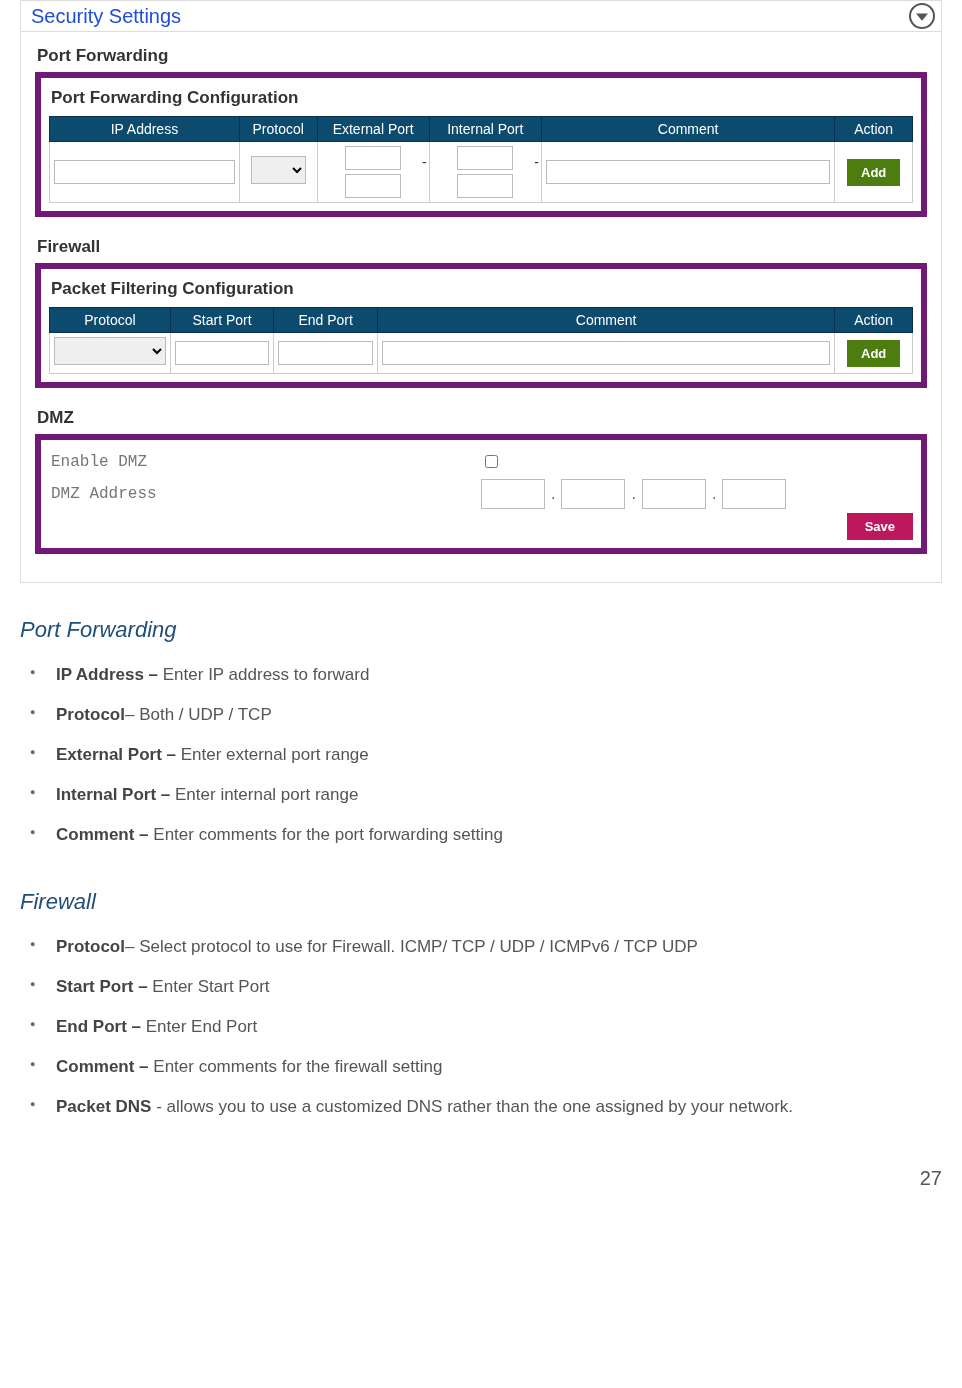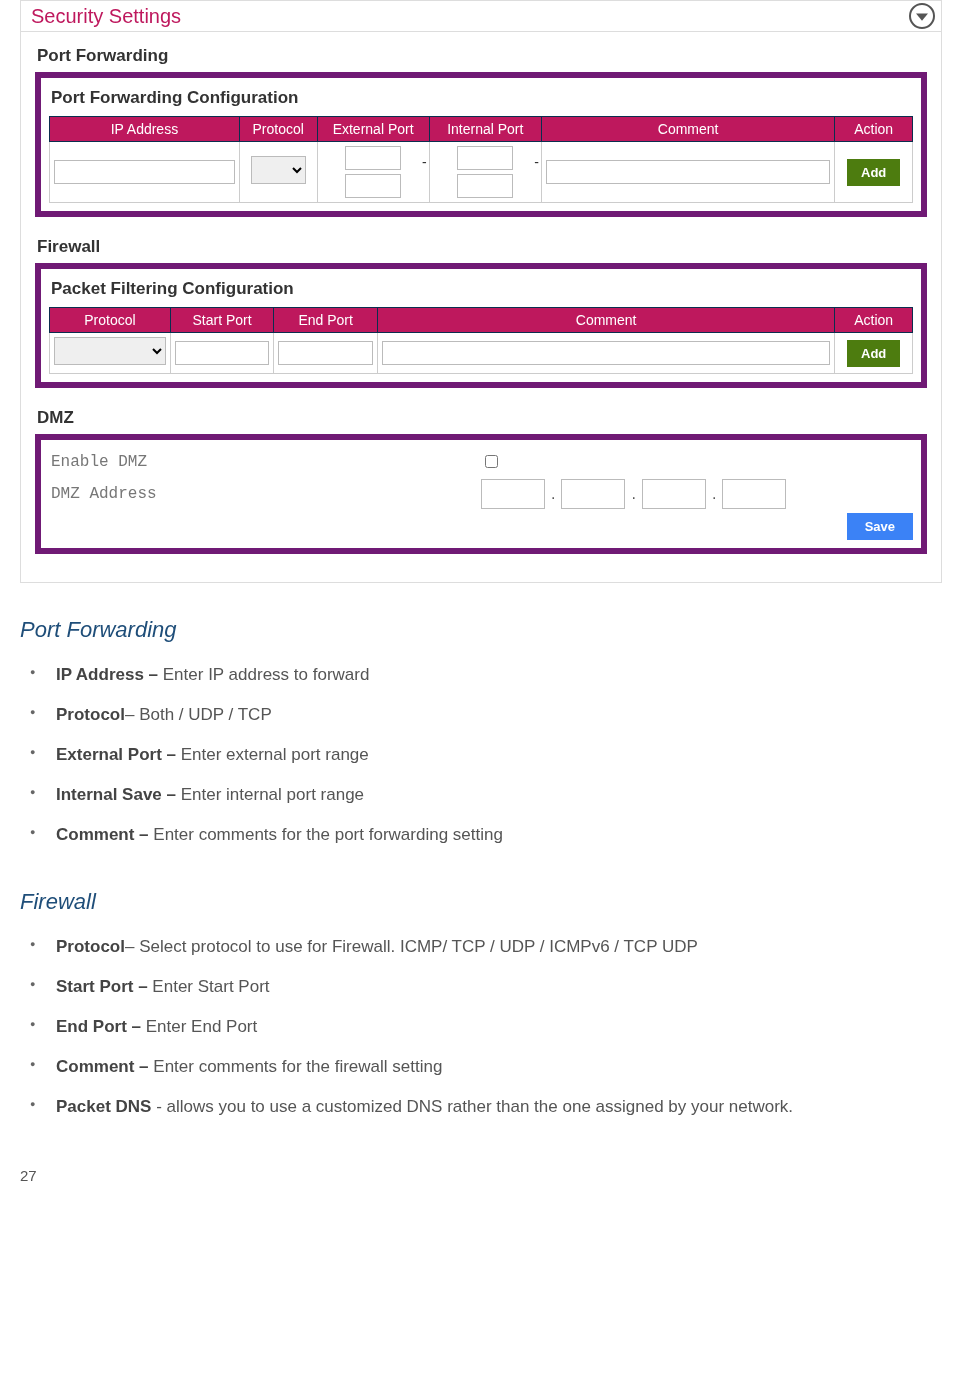--- a/index.html
+++ b/index.html
@@ -1,49 +1,49 @@
 <!DOCTYPE html>
 <html><head>
 <meta charset="utf-8">
 <style>
   html,body{margin:0;padding:0;background:#fff;font-family:Arial,Helvetica,sans-serif;color:#444;}
   .page{width:962px;margin:0 auto;padding:0 20px 40px 20px;box-sizing:border-box;}
   
   .shot{border:1px solid #ddd;margin:0;}
   .shot-header{display:flex;align-items:center;justify-content:space-between;padding:2px 6px 2px 10px;border-bottom:1px solid #ddd;}
-  .shot-title{color:#be185d;font-size:20px;}
+  .shot-title{color:#1d4ed8;font-size:20px;}
   .circle-btn{width:22px;height:22px;border:2px solid #555;border-radius:50%;display:flex;align-items:center;justify-content:center;}
   .circle-btn svg{width:12px;height:12px;fill:#555;}
   .shot-body{padding:8px 14px 14px 14px;}
   .sub-hdr{font-weight:bold;color:#333;font-size:17px;padding:6px 0 6px 2px;}
   .panel{border:6px solid #701a75;padding:8px;margin-bottom:14px;}
   .panel-title{font-weight:bold;color:#333;font-size:17px;padding:2px 0 8px 2px;}
   table.grid{width:100%;border-collapse:collapse;}
-  table.grid th{background:#be185d;color:#fff;font-weight:normal;font-size:14px;text-align:center;padding:4px 2px;border:1px solid #0b2e4f;}
+  table.grid th{background:#0c4a6e;color:#fff;font-weight:normal;font-size:14px;text-align:center;padding:4px 2px;border:1px solid #0b2e4f;}
   table.grid td{border:1px solid #ccc;padding:4px;text-align:center;vertical-align:middle;}
   .txt{width:100%;box-sizing:border-box;height:24px;border:1px solid #bbb;font-size:13px;padding:2px 4px;}
   .mini{width:56px;height:24px;border:1px solid #bbb;font-size:13px;padding:2px 4px;box-sizing:border-box;}
   .sel{height:26px;border:1px solid #bbb;font-size:14px;padding:13px 2px;}
   .addbtn{display:inline-block;background:#4d7c0f;color:#fff;font-size:13px;font-weight:bold;padding:6px 14px;border:none;cursor:pointer;}
-  .savebtn{display:inline-block;background:#3b82f6;color:#fff;font-size:13px;font-weight:bold;padding:6px 18px;border:none;cursor:pointer;float:right;}
+  .savebtn{display:inline-block;background:#be185d;color:#fff;font-size:13px;font-weight:bold;padding:6px 18px;border:none;cursor:pointer;float:right;}
   .port-pair{display:flex;flex-direction:column;align-items:center;gap:4px;position:relative;}
   .port-pair .dash{position:absolute;right:-2px;top:8px;font-size:14px;color:#333;}
   .dmz-row{display:flex;align-items:center;padding:4px 2px;}
   .dmz-label{width:430px;color:#777;font-size:16px;font-family:Liberation Mono, monospace;}
   .dmz-ctl{display:flex;align-items:center;gap:6px;}
   .oct{width:58px;height:26px;border:1px solid #bbb;}
   .dot{color:#555;}
   .clearfix::after{content:"";display:block;clear:both;}
   
   .doc-h{color:#1f4e79;font-style:italic;font-size:22px;margin:34px 0 12px 0;}
   ul.doc{list-style:none;padding:0;margin:0 0 10px 36px;}
   ul.doc li{padding:10px 0;font-size:17px;color:#555;position:relative;}
   ul.doc li::before{content:"\25CF";position:absolute;left:-26px;top:12px;font-size:9px;color:#666;}
   .bold{font-weight:bold;color:#444;}
-  .pagenum{text-align:left;color:#555;font-size:15px;margin-top:40px;}
+  .pagenum{text-align:right;color:#555;font-size:20px;margin-top:40px;}
 </style>
 </head>
 <body>
 
 <div class="page">
 
   <div class="shot">
     <div class="shot-header">
       <span class="shot-title">Security Settings</span>
       <span class="circle-btn">
@@ -146,21 +146,21 @@
       </div>
 
     </div>
   </div>
 
   <div class="doc-h">Port Forwarding</div>
   <ul class="doc">
     <li><span class="bold">IP Address –</span><span> Enter IP address to forward</span></li>
     <li><span class="bold">Protocol</span><span>– Both / UDP / TCP</span></li>
     <li><span class="bold">External Port –</span><span> Enter external port range</span></li>
-    <li><span class="bold">Internal Save –</span><span> Enter internal port range</span></li>
+    <li><span class="bold">Internal Port –</span><span> Enter internal port range</span></li>
     <li><span class="bold">Comment –</span><span> Enter comments for the port forwarding setting</span></li>
   </ul>
 
   <div class="doc-h">Firewall</div>
   <ul class="doc">
     <li><span class="bold">Protocol</span><span>– Select protocol to use for Firewall. ICMP/ TCP / UDP / ICMPv6 / TCP UDP</span></li>
     <li><span class="bold">Start Port –</span><span> Enter Start Port</span></li>
     <li><span class="bold">End Port –</span><span> Enter End Port</span></li>
     <li><span class="bold">Comment –</span><span> Enter comments for the firewall setting</span></li>
     <li><span class="bold">Packet DNS </span><span>- allows you to use a customized DNS rather than the one assigned by your network.</span></li>

